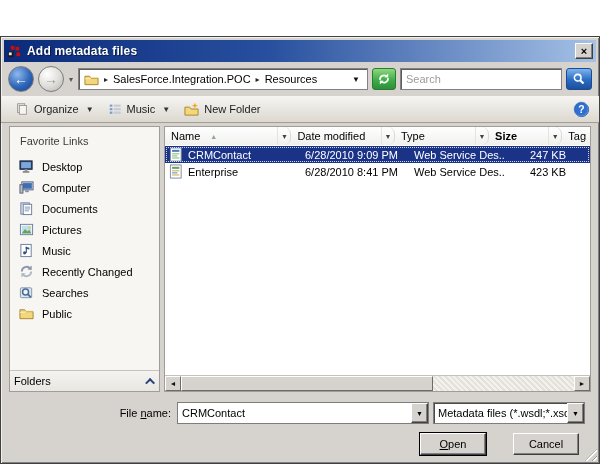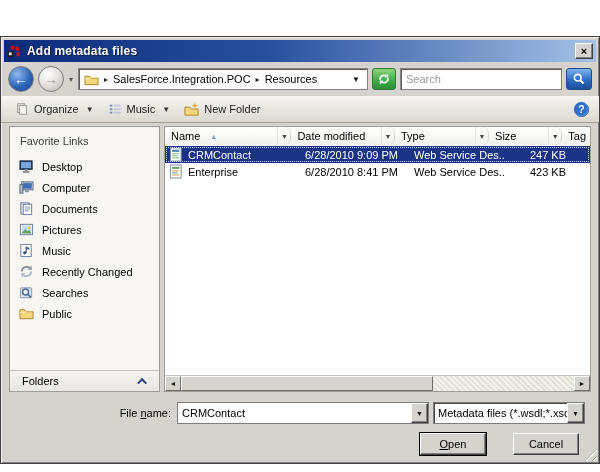--- a/index.html
+++ b/index.html
@@ -102,21 +102,21 @@
     display:flex; flex-direction:column;
   }
   .sidebar-header { color:#3d3d3d; padding:8px 10px 9px 10px; }
   .sidebar-list { flex:1; overflow:hidden; }
   .nav-item { display:flex; align-items:center; gap:8px; padding:3px 4px 3px 9px; white-space:nowrap; }
   .nav-item .si { width:15px; height:15px; flex:0 0 auto; }
   .folders-bar {
     height:21px; flex:0 0 auto;
     border-top:1px solid #c6c3bc;
     background: linear-gradient(#f4f3f0, #e9e7e2);
-    display:flex; align-items:center; justify-content:space-between; padding:0 12px;
+    display:flex; align-items:center; justify-content:space-between; padding:0 4px;
   }
   .chev-up {
     width:7px; height:7px; border-left:2px solid #26437c; border-top:2px solid #26437c;
     transform: rotate(45deg) translateY(2px);
   }
   
   .list-panel {
     flex:1; background:#fff; border:1px solid #a09d98;
     display:flex; flex-direction:column; position:relative; min-width:0; overflow:hidden;
   }
@@ -124,21 +124,21 @@
   .col { display:flex; align-items:center; border-right:1px solid #d9d9d6; height:100%;border-radius:7px; }
   .col-label { padding:0 4px 0 6px; white-space:nowrap; overflow:hidden; }
   .sort-glyph { font-size:7px; color:#8fa0b5; margin-left:6px; }
   .col-dd {
     margin-left:auto; width:13px; height:100%;
     border-left:1px solid #e3e3e0;
     display:flex; align-items:center; justify-content:center;
     font-size:7px; color:#444; flex:0 0 auto;
   }
   .c-name { width:133px; } .c-date { width:109px; } .c-type { width:99px; }
-  .c-size { width:77px; } .c-tag { flex:1; border-right:none; }
+  .c-size { width:77px;font-weight:bold; } .c-tag { flex:1; border-right:none; }
   .rows { flex:1; overflow:hidden; padding-top:1px; }
   .frow { display:flex; align-items:center; height:17px; }
   .frow.selected { background:#1b3387; color:#fff; outline:1px dotted #cdd6ee; outline-offset:-2px; }
   .cell { white-space:nowrap; overflow:hidden; }
   .cell-name { width:133px; display:flex; align-items:center; gap:5px; padding-left:4px; }
   .cell-date { width:109px; padding-left:7px; }
   .cell-type { width:99px;  padding-left:7px; }
   .cell-size { width:77px;  text-align:right; padding-right:17px; }
   .fi { width:14px; height:15px; flex:0 0 auto; }
   .hscroll {

